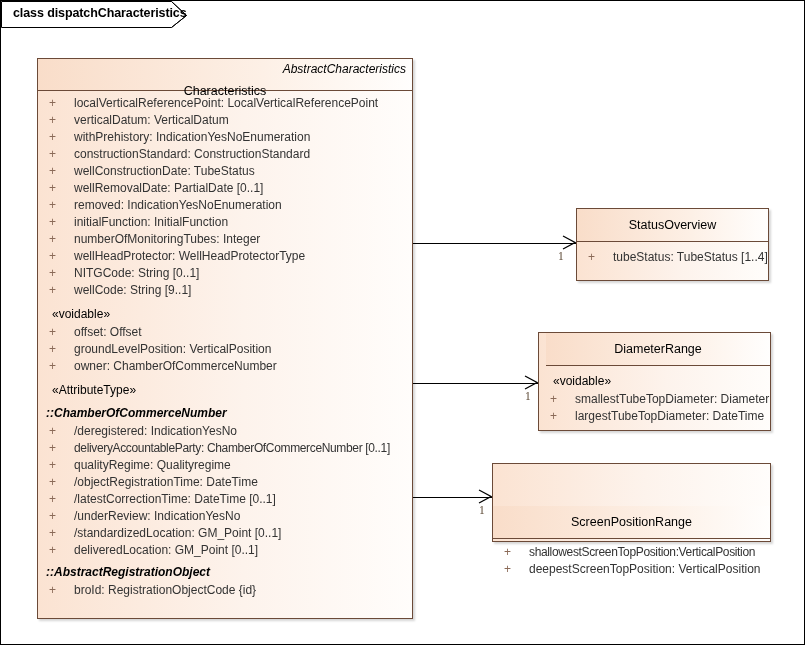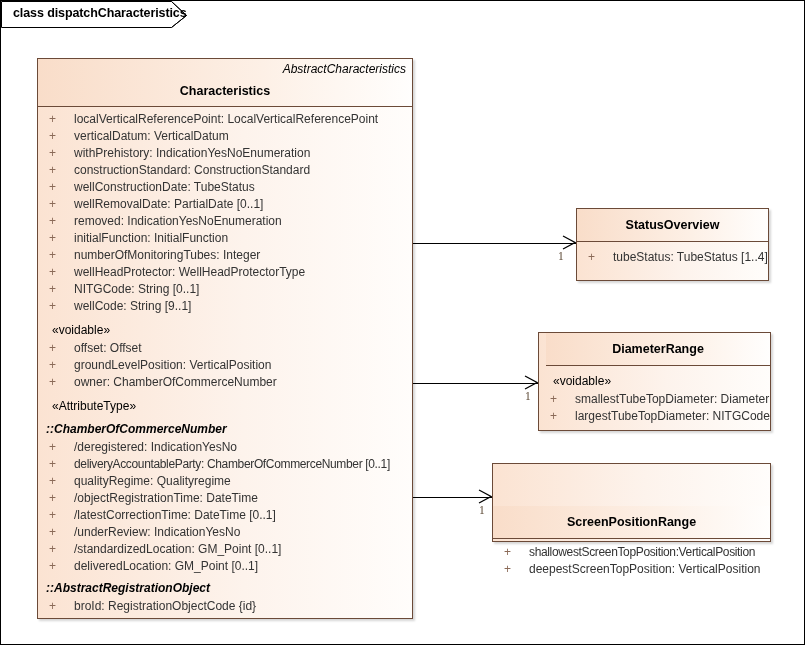--- a/index.html
+++ b/index.html
@@ -65,21 +65,21 @@
     right: 6px;
     top: 3px;
     font-size: 12px;
     font-style: italic;
     color: #000000;
     white-space: nowrap;
   }
   .class-name {
     text-align: center;
     font-size: 12.5px;
-    font-weight: bold;
+    font-weight: normal;
     color: #000000;
     white-space: nowrap;
   }
   .uml-body {
     position: relative;
     padding: 4px 0 5px 0;
   }
   .attr-row {
     position: relative;
     height: 17px;
@@ -152,21 +152,21 @@
 
   <div class="frame-tab">
     <svg class="tab-shape" width="186" height="30" viewBox="0 0 186 30">
       <path d="M0.5,0.5 L170.5,0.5 L185.5,14.5 L185.5,14.5 L170.5,26.5 L0.5,26.5 Z" fill="#ffffff" stroke="#000000" stroke-width="1"></path>
       <path d="M170.5,0.5 L185.5,14.5 L170.5,26.5" fill="none" stroke="#000000" stroke-width="1"></path>
     </svg>
     <div class="tab-label">class dispatchCharacteristics</div>
   </div>
 
   <div class="uml-class" style="left:36px; top:57px; width:376px; height:561px;">
-    <div class="uml-header" style="height:48px;">
+    <div class="uml-header" style="height:32px;">
       <div class="stereo-top">AbstractCharacteristics</div>
       <div class="class-name" style="position:absolute; left:0; right:0; top:25px;">Characteristics</div>
     </div>
     <div class="uml-body">
 
       <div class="attr-row">
           <span class="attr-vis">+</span>
           <span class="attr-text">localVerticalReferencePoint: LocalVerticalReferencePoint</span>
         </div>
       <div class="attr-row">
@@ -308,21 +308,21 @@
     <div class="uml-body" style="padding-top:6px;">
       <div class="group-row">
           <span class="group-text">«voidable»</span>
         </div>
       <div class="attr-row">
           <span class="attr-vis">+</span>
           <span class="attr-text">smallestTubeTopDiameter: Diameter</span>
         </div>
       <div class="attr-row">
           <span class="attr-vis">+</span>
-          <span class="attr-text">largestTubeTopDiameter: NITGCode</span>
+          <span class="attr-text">largestTubeTopDiameter: DateTime</span>
         </div>
     </div>
   </div>
 
   <div class="uml-class" style="left:491px; top:462px; width:279px; height:79px;">
     <div class="uml-header" style="height:33px;margin-top:42px;">
       <div class="class-name" style="position:absolute; left:0; right:0; top:9px;">ScreenPositionRange</div>
     </div>
     <div class="uml-body" style="padding-top:5px;">
       <div class="attr-row">

